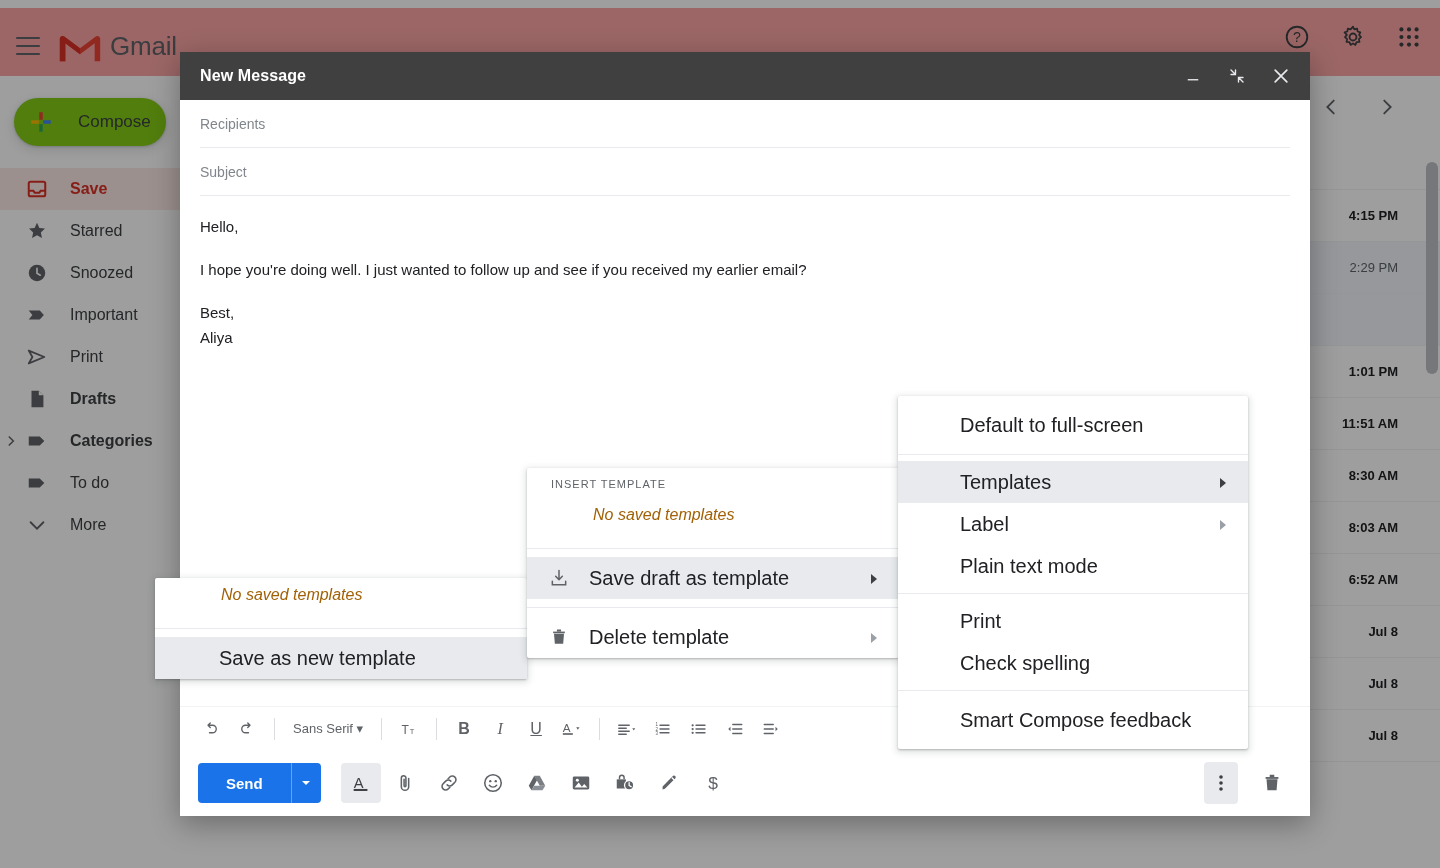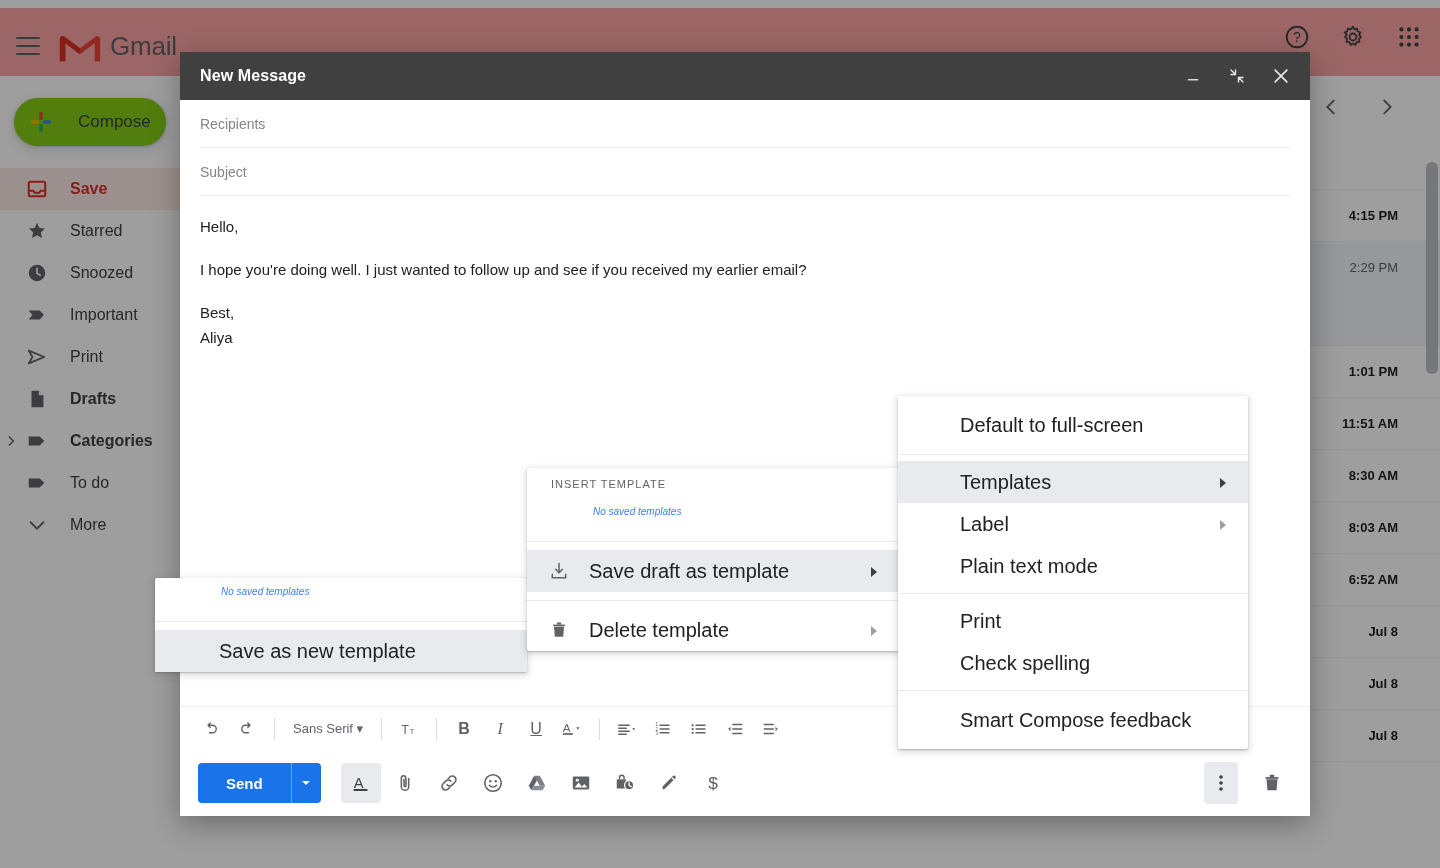--- a/index.html
+++ b/index.html
@@ -207,21 +207,21 @@
   .menu-item .mi-icon {
     position: absolute; left: 22px; width: 20px; height: 20px;
     display: flex; align-items: center; justify-content: center; color: #5f6368;
   }
   .menu-sep { height: 1px; background: #e8eaed; margin: 8px 0; }
   .menu-head {
     font-size: 11px; letter-spacing: 1px; color: #5f6368;
     padding: 10px 20px 8px 24px; font-weight: normal;
   }
   .menu-empty {
-    font-size: 10px; color: #3b82f6; font-style: italic;
+    font-size: 16px; color: #a16207; font-style: italic;
     padding: 8px 20px 16px 66px; white-space: nowrap;
   }
 
   #menu-main { left: 898px; top: 396px; width: 350px; padding: 0; }
   #menu-main .menu-item { height: 42px; }
   #menu-main .m-top { padding: 8px 0; }
   #menu-main .m-mid { padding: 6px 0; }
   #menu-main .m-bot { padding: 6px 0; }
   #menu-main .m-last { padding: 8px 0; }
 

